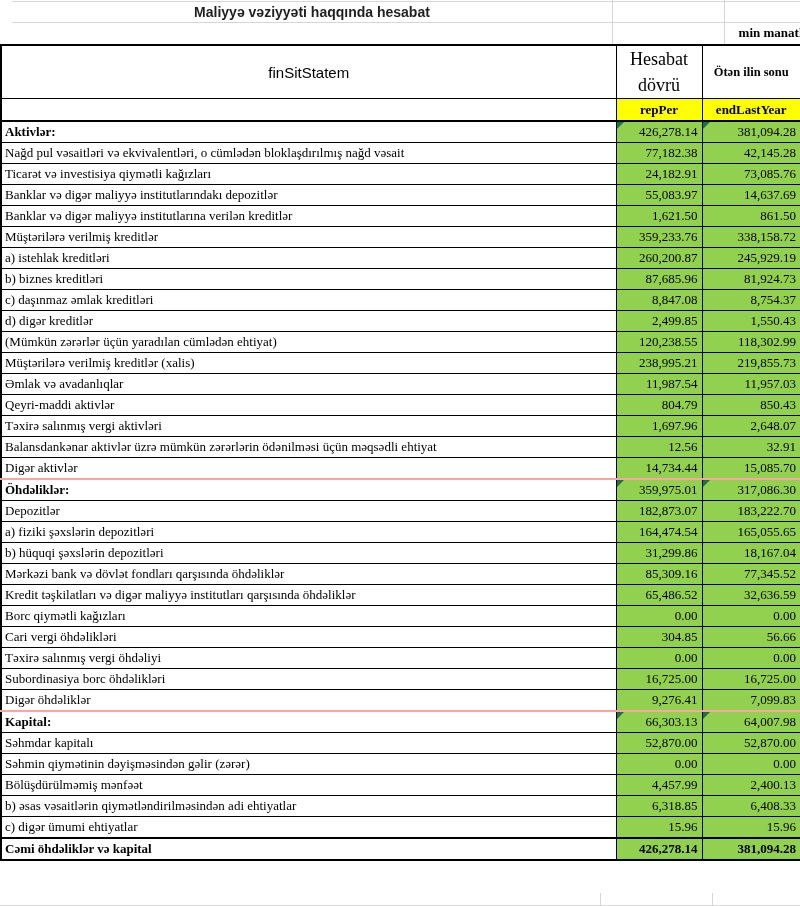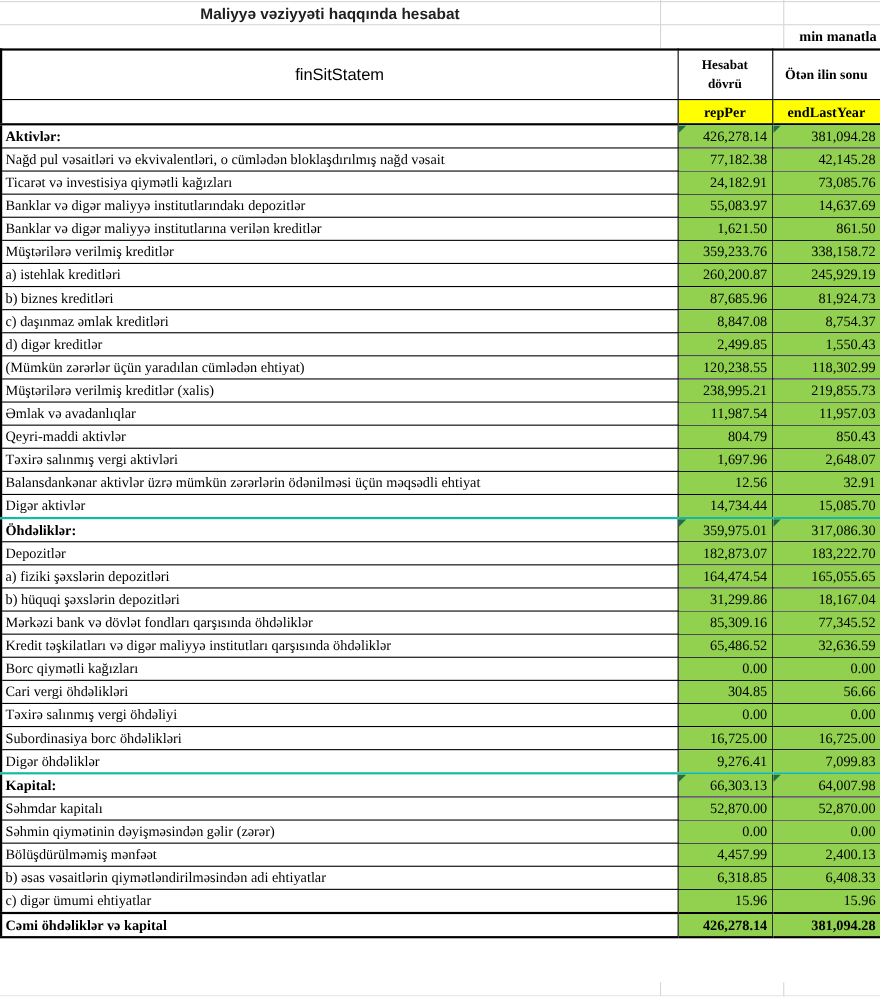--- a/index.html
+++ b/index.html
@@ -1,51 +1,51 @@
 <!DOCTYPE html>
 <html><head>
 <meta charset="utf-8">
 <style>
   html,body{margin:0;padding:0;background:#ffffff;}
   #page{position:relative;width:800px;height:906px;background:#ffffff;overflow:hidden;
         font-family:"Liberation Serif", serif;color:#000;}
 
   
-  #top-strip{position:absolute;left:0;top:0;width:766px;height:44px;background:#fff;}
+  #top-strip{position:absolute;left:12px;top:0;width:766px;height:44px;background:#fff;}
   .vgrid{position:absolute;top:0;width:1px;background:#d6d6d6;}
   .hgrid{position:absolute;left:0;width:800px;height:1px;background:#d6d6d6;}
   #title-cell{position:absolute;left:0;top:2px;width:600px;height:20px;
       text-align:center;font-family:"Liberation Sans", sans-serif;
       font-weight:bold;font-size:14px;line-height:20px;color:#1f1f1f;}
   #unit-cell{position:absolute;left:712px;top:23px;width:85px;height:20px;
       text-align:right;font-weight:bold;font-size:13px;line-height:20px;}
 
   
   table{position:absolute;left:0;top:44px;width:800px;border-collapse:collapse;
         table-layout:fixed;border:2px solid #000;}
   td,th{border:1px solid #000;overflow:hidden;padding:0;font-weight:normal;}
   col.c-label{width:615px;} col.c-v1{width:86px;} col.c-v2{width:99px;}
 
   tr.head-row th{height:44px;vertical-align:middle;text-align:center;background:#fff;}
   th.name-col{background:#ffff00;font-family:"Liberation Sans", sans-serif;
       font-size:15px;font-weight:normal;}
-  th.period-col{font-size:12px;font-weight:bold;line-height:1.45;padding:0 6px;}
+  th.period-col{font-size:18px;font-weight:normal;line-height:1.45;padding:0 6px;}
   th.lastyear-col{font-size:12.5px;font-weight:bold;white-space:nowrap;}
 
   tr.code-row td{height:21px;vertical-align:middle;}
   tr.code-row td.code{background:#ffff00;text-align:center;font-weight:bold;font-size:13px;}
   tr.code-row{border-bottom:2px solid #000;padding-left:16px;}
   tr.code-row td{border-bottom:2px solid #000;}
 
   tbody td{height:20px;vertical-align:middle;font-size:13px;background:#fff;}
   td.label{padding-left:3px;white-space:nowrap;}
   td.num{background:#92d050;text-align:right;padding-right:4px;position:relative;
          font-variant-numeric:tabular-nums;}
   tr.bold-row td.label{font-weight:bold;}
-  tr.section td{border-top:2px solid #14b8a6;}
+  tr.section td{border-top:2px solid #fca5a5;}
   tr.total td{border-top:2px solid #000;border-bottom:2px solid #000;margin-left:16px;}
   tr.total td.num{font-weight:bold;}
   tr.total{height:22px;}
 
   .tri{position:absolute;left:0;top:0;width:0;height:0;
        border-top:7px solid #1f7145;border-right:7px solid transparent;}
 
   
   #bottom-strip{position:absolute;left:0;top:893px;width:800px;height:13px;background:#fff;}
 </style>

